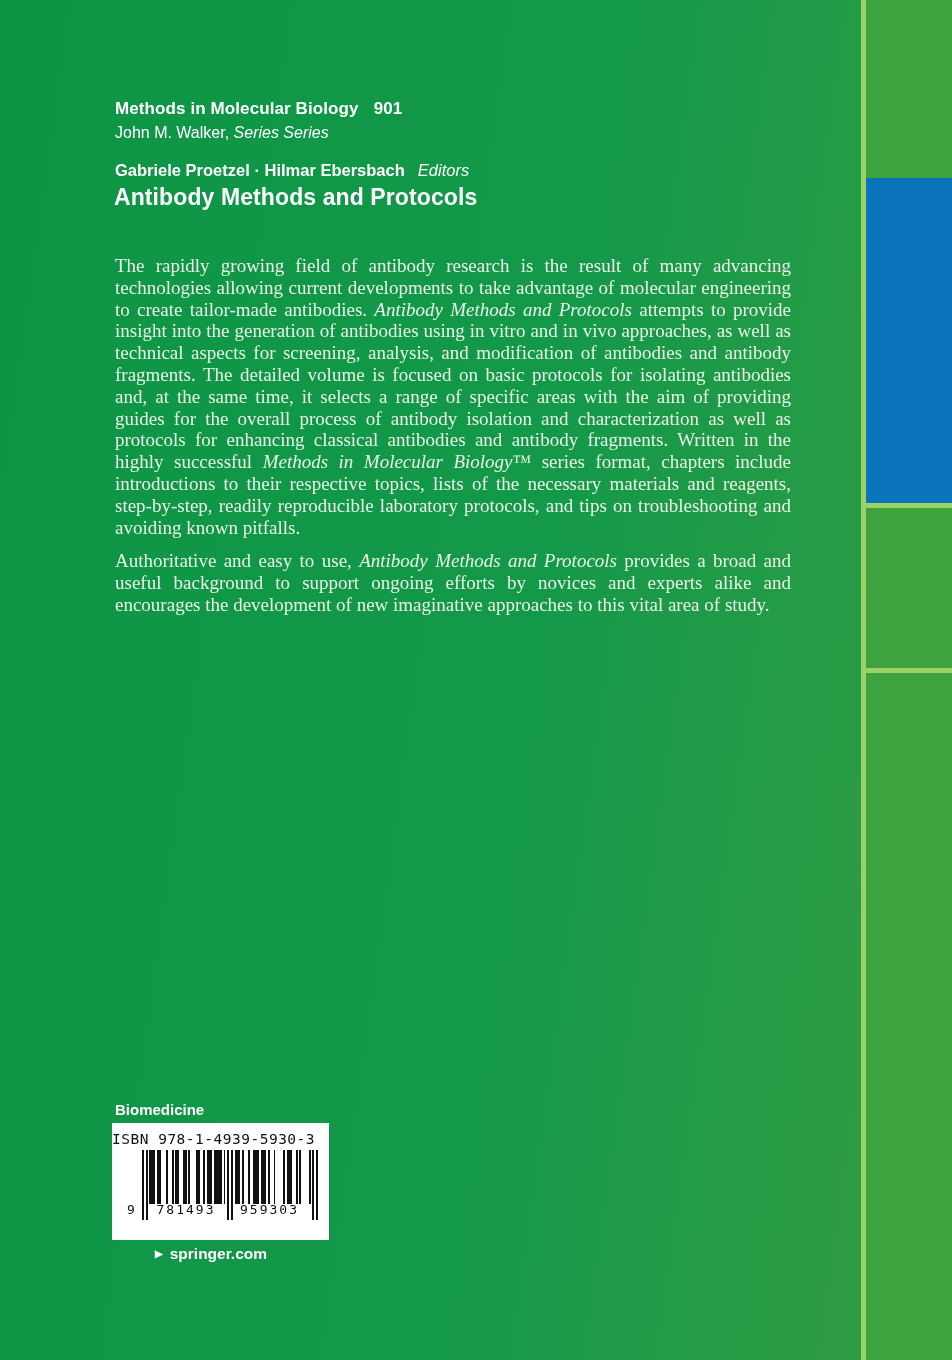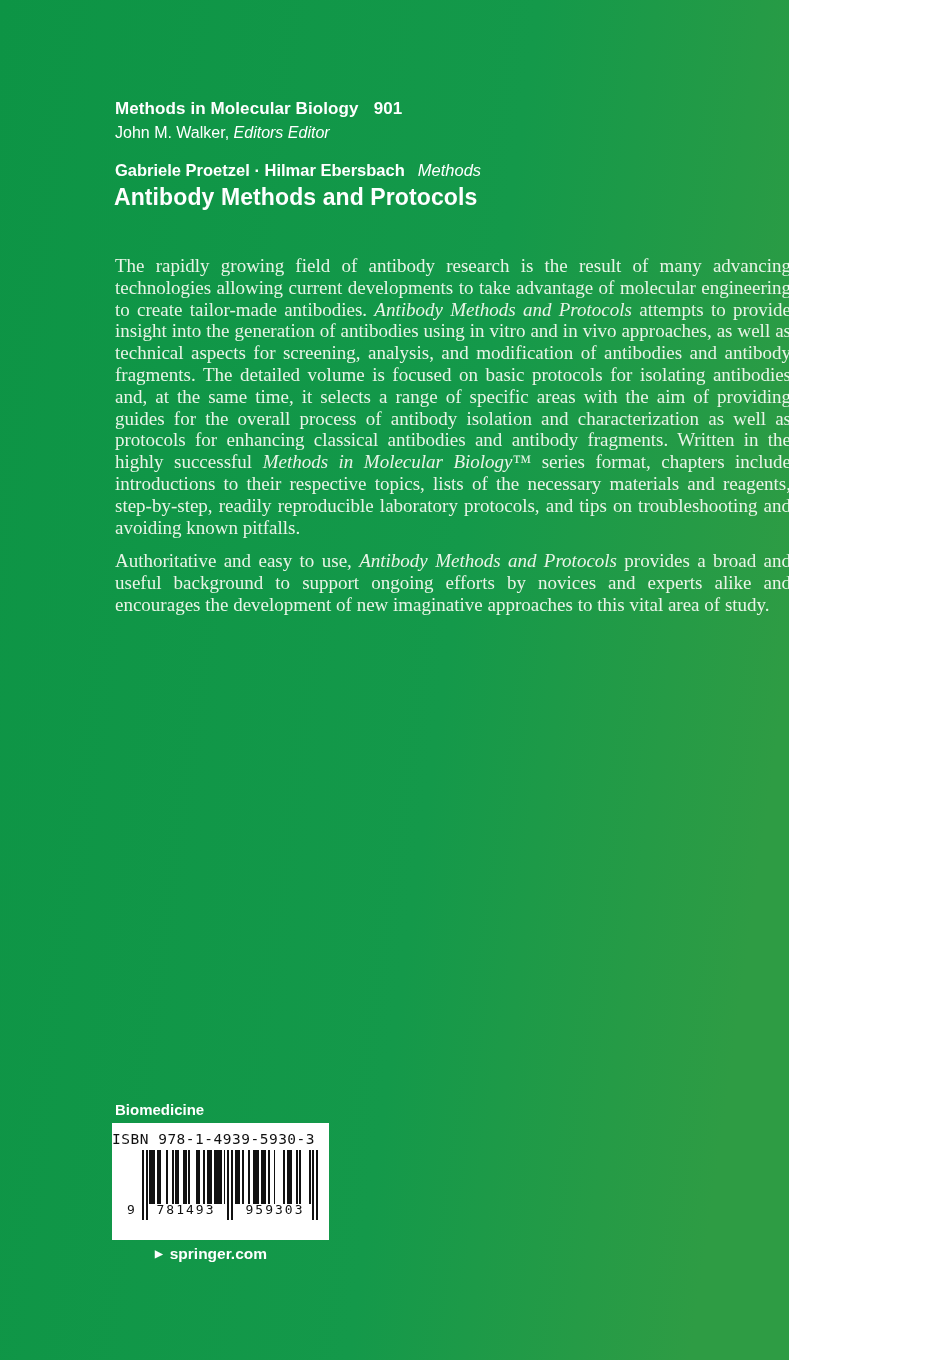--- a/index.html
+++ b/index.html
@@ -2,23 +2,22 @@
 <html style="--cover_green: #0D9445; --cover_green_light: #2E9C44; --right_column_green: #3EA23E; --accent_line_green: #9BD266; --panel_blue: #0B73BA; --heading_text: #FFFFFF; --body_text: #E9F4E6;"><head>
 <meta charset="utf-8">
 <style>
   html,body { margin:0; padding:0; }
   body {
     width:952px; height:1360px;
     font-family:"Liberation Sans", sans-serif;
     background:#ffffff;
   }
   .cover {
-    position:relative; width:765px; height:1360px; overflow:hidden;
+    position:relative; width:952px; height:1360px; overflow:hidden;
     background:linear-gradient(98deg, var(--cover_green,#0D9445) 0%, #14994A 55%, var(--cover_green_light,#2E9C44) 90%);
-    padding-left:24px;
   }
   
   .vline {
     position:absolute; left:861px; top:0; width:5px; height:1360px;
     background:var(--accent_line_green,#9BD266);
   }
   .right-col {
     position:absolute; left:866px; top:0; width:86px; height:1360px;
     background:var(--right_column_green,#3EA23E);
   }
@@ -76,21 +75,21 @@
     font-size:14.5px; color:#111; letter-spacing:0.5px; white-space:nowrap;
   }
   .barcode-wrap { position:relative; width:176px; margin:3px 0 0 30px; height:70px; }
   .barcode-wrap svg { display:block; }
   .bc-digit, .bc-group {
     position:absolute; top:53px; font-family:"DejaVu Sans Mono", monospace;
     font-size:13px; line-height:14px; color:#111;
   }
   .bc-digit-first { left:-15px; }
   .bc-g1 { left:8px;  width:72px; text-align:center; letter-spacing:2px; }
-  .bc-g2 { left:98px; width:70px; text-align:center; letter-spacing:2px; }
+  .bc-g2 { left:98px; width:70px; letter-spacing:2px; }
 
   .springer-line {
     position:absolute; left:115px; top:1245px;
     font-size:15.5px; font-weight:bold; color:var(--heading_text,#fff);margin-left:40px;
   }
   .springer-line .arrow { font-size:10px; vertical-align:2px; margin-right:7px; }
 </style>
 </head>
 <body>
 
@@ -101,24 +100,24 @@
     <div class="blue-panel"></div>
     <div class="hline hline-1"></div>
     <div class="hline hline-2"></div>
   </div>
 
   <div class="series-line1">
     <span>Methods in Molecular Biology</span><span class="series-number">901</span>
   </div>
   <div class="series-line2">
     <span>John M. Walker,</span>
-    <span class="it">Editors Editor</span>
+    <span class="it">Series Series</span>
   </div>
   <div class="editors-line">
-    <span>Gabriele Proetzel · Hilmar Ebersbach</span><span class="label">Methods</span>
+    <span>Gabriele Proetzel · Hilmar Ebersbach</span><span class="label">Editors</span>
   </div>
   <div class="book-title">Antibody Methods and Protocols</div>
 
   <div class="description">
       <p><span>The rapidly growing field of antibody research is the result of many advancing technologies allowing current developments to take advantage of molecular engineering to create tailor-made antibodies. </span><span class="it">Antibody Methods and Protocols</span><span> attempts to provide insight into the generation of antibodies using in vitro and in vivo approaches, as well as technical aspects for screening, analysis, and modification of antibodies and antibody fragments. The detailed volume is focused on basic protocols for isolating antibodies and, at the same time, it selects a range of specific areas with the aim of providing guides for the overall process of antibody isolation and characterization as well as protocols for enhancing classical antibodies and antibody fragments. Written in the highly successful </span><span class="it">Methods in Molecular Biology</span><span>™ series format, chapters include introductions to their respective topics, lists of the necessary materials and reagents, step-by-step, readily reproducible laboratory protocols, and tips on troubleshooting and avoiding known pitfalls.</span></p>
       <p><span>Authoritative and easy to use, </span><span class="it">Antibody Methods and Protocols</span><span> provides a broad and useful background to support ongoing efforts by novices and experts alike and encourages the development of new imaginative approaches to this vital area of study.</span></p>
     </div>
 
   <div class="category">Biomedicine</div>
 

